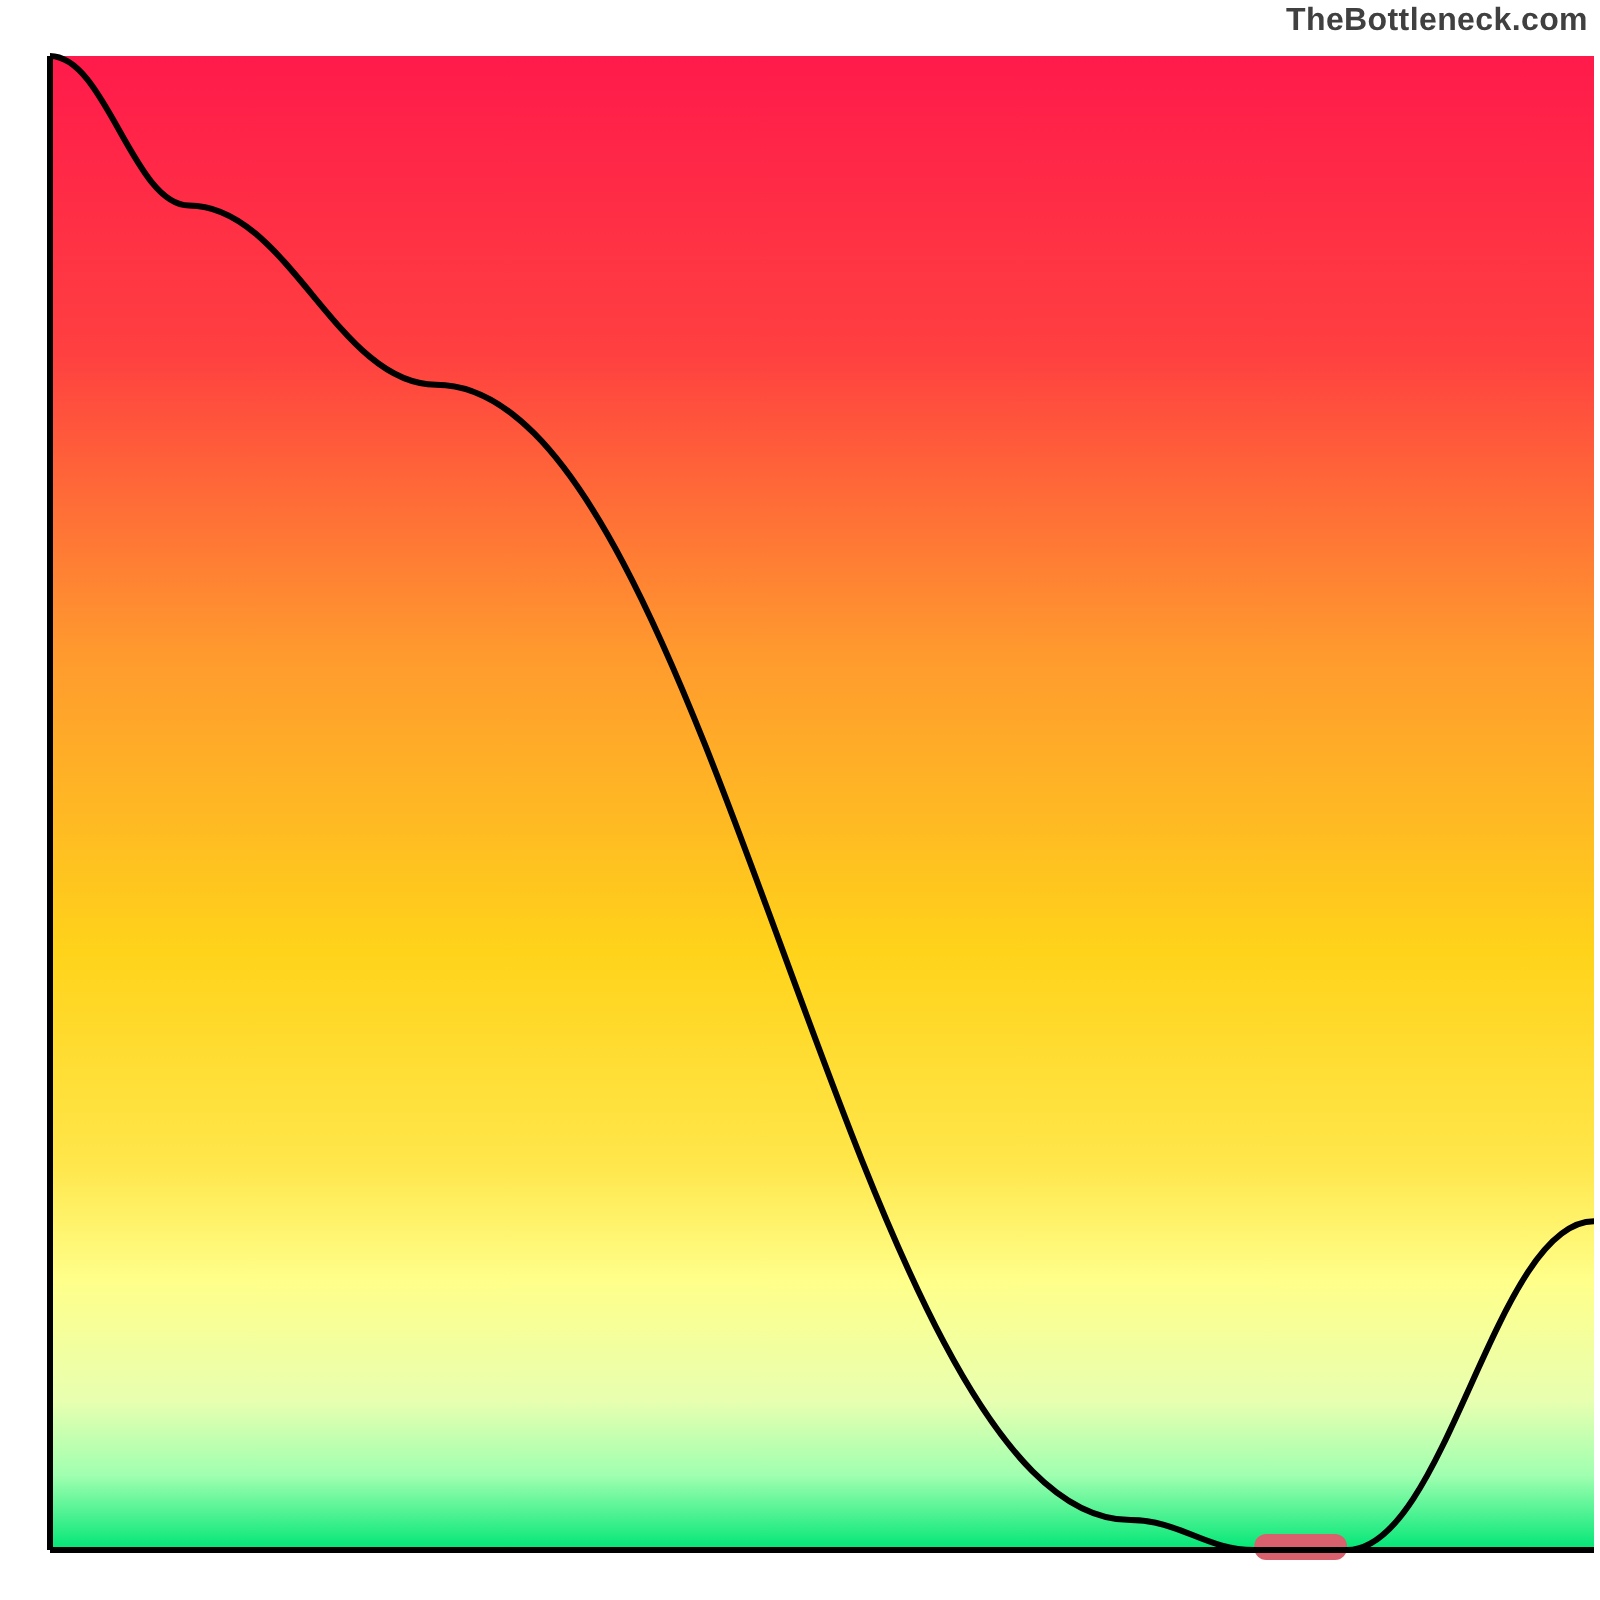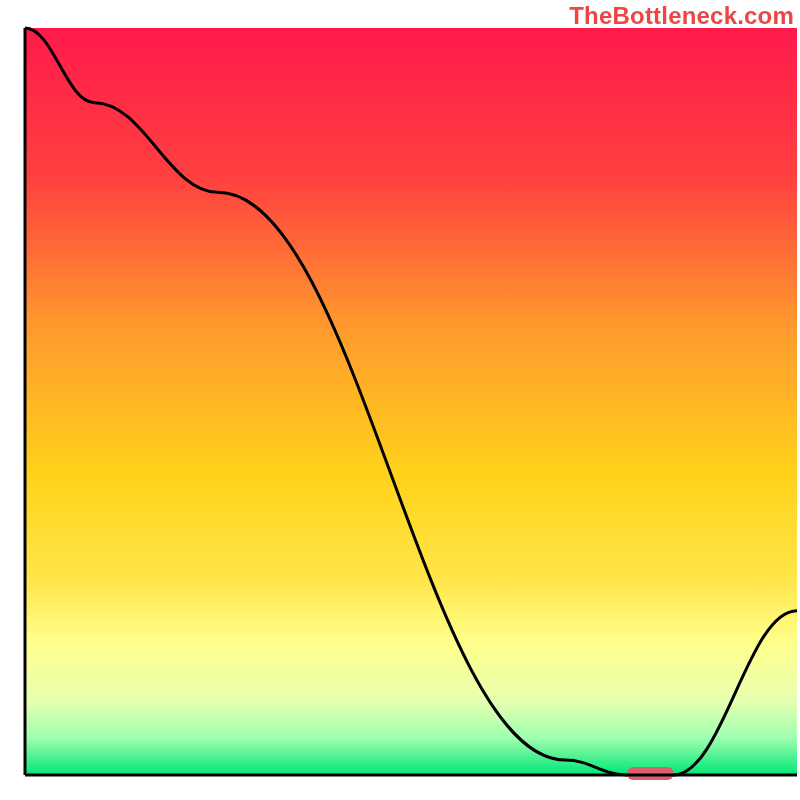--- a/index.html
+++ b/index.html
@@ -12,23 +12,23 @@
   }
   .wrap {
     position: relative;
     width: 800px;
     height: 800px;
   }
   .watermark {
     position: absolute;
     top: 2px;
     right: 6px;
-    font-size: 24px;
+    font-size: 16px;
     font-weight: 600;
-    color: #ef4444;
+    color: #404040;
     letter-spacing: 0.2px;
   }
   .chart-svg {
     position: absolute;
     left: 0;
     top: 0;
   }
 </style>
 </head>
 <body>

